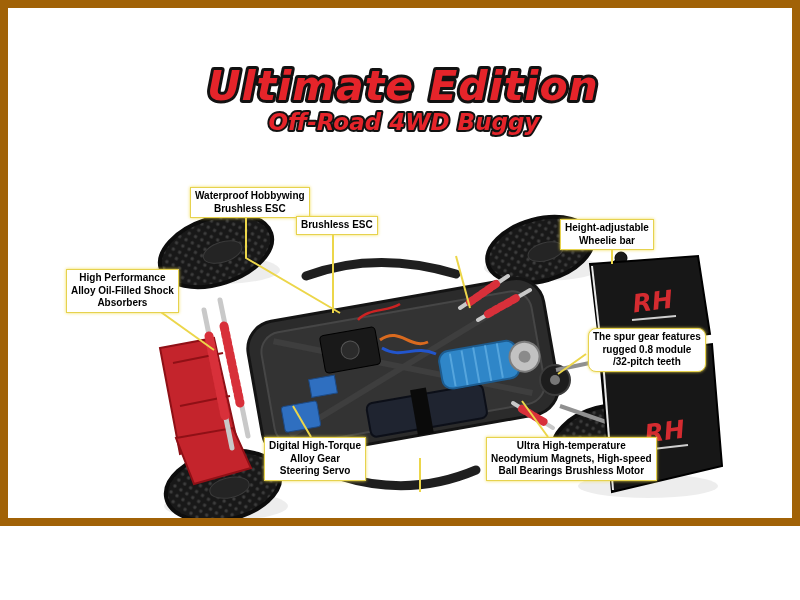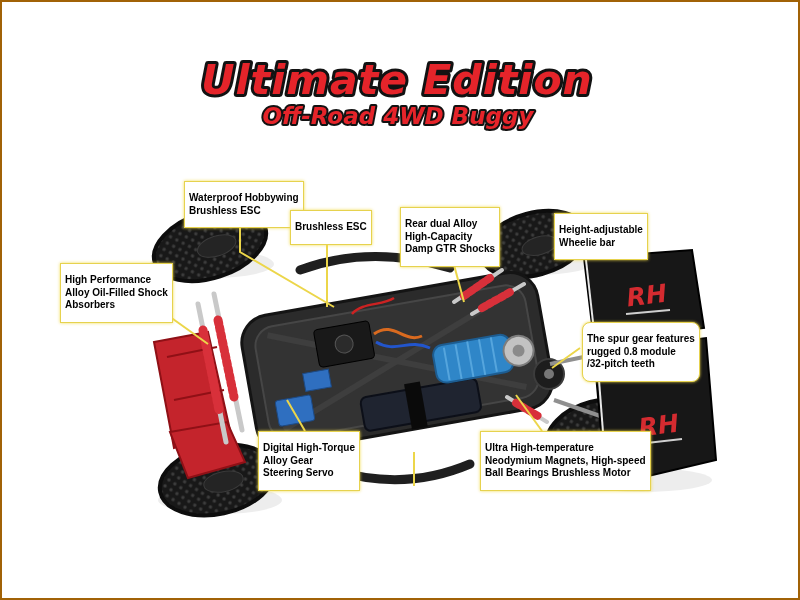--- a/index.html
+++ b/index.html
@@ -1,26 +1,26 @@
 <!DOCTYPE html>
 <html><head>
 <meta charset="utf-8">
 <style>
   html,body { margin:0; padding:0; background:#fff; }
   .page {
-    position:relative; width:800px; height:600px; box-sizing:border-box;
-    background:#ffffff; border:2px solid #a16207; overflow:hidden;
+    position:relative; width:800px; height:526px; box-sizing:border-box;
+    background:#ffffff; border:8px solid #a16207; overflow:hidden;
     font-family:"Liberation Sans", sans-serif;
   }
   .scene { position:absolute; left:0; top:0; width:800px; height:600px; }
   .callout {
     position:absolute; background:#ffffff; border:1px solid #e6d24e;
     box-shadow:0 0 3px rgba(240,218,70,.95);
-    padding:10px 4px; font-size:10px; font-weight:bold; line-height:1.25;
-    color:#000; white-space:pre-line;
+    padding:2px 4px; font-size:10px; font-weight:bold; line-height:1.25;
+    color:#000; text-align:center; white-space:pre-line;
   }
 </style>
 </head>
 <body>
 
 <div class="page">
 
   <svg class="scene" viewBox="0 0 800 600" xmlns="http://www.w3.org/2000/svg">
     <defs>
       <pattern id="tread" width="10" height="10" patternUnits="userSpaceOnUse">
@@ -141,23 +141,20 @@
       <polyline points="578,346 550,366"></polyline>
       <polyline points="303,429 285,398"></polyline>
       <polyline points="540,429 514,393"></polyline>
       <polyline points="412,484 412,450"></polyline>
     </g>
   </svg>
 
   <div class="callout" style="left:182px; top:179px;">Waterproof Hobbywing
 Brushless ESC</div>
   <div class="callout" style="left:288px; top:208px;">Brushless ESC</div>
-  <div class="callout" style="left:398px; top:205px;">Rear dual Alloy
-High-Capacity
-Damp GTR Shocks</div>
   <div class="callout" style="left:552px; top:183px;margin-top:28px;">Height-adjustable
 Wheelie bar</div>
   <div class="callout" style="left:58px; top:261px;">High Performance
 Alloy Oil-Filled Shock
 Absorbers</div>
   <div class="callout" style="left:580px; top:320px;border-radius:8px;">The spur gear features
 rugged 0.8 module
 /32-pitch teeth</div>
   <div class="callout" style="left:256px; top:429px;">Digital High-Torque
 Alloy Gear

